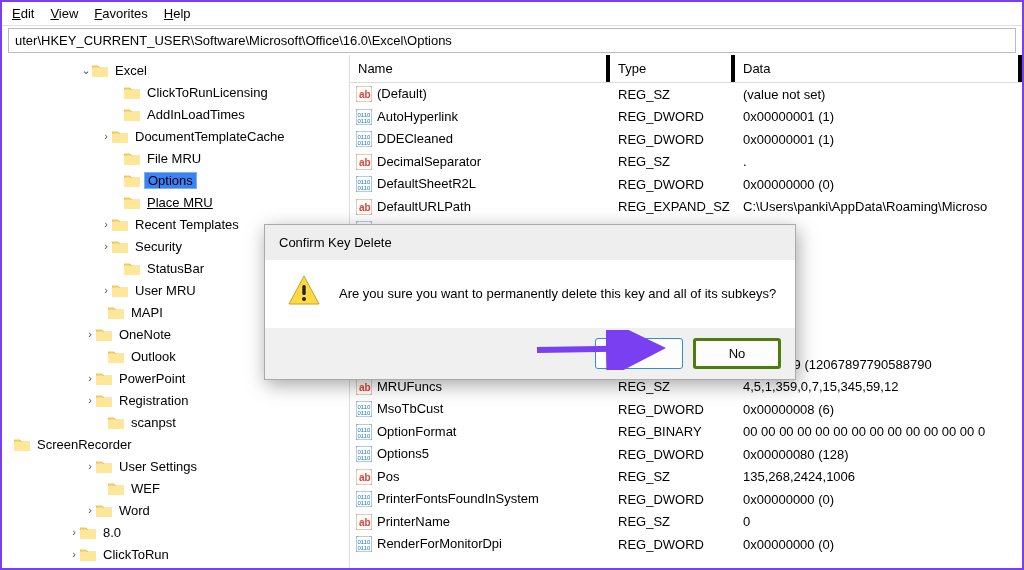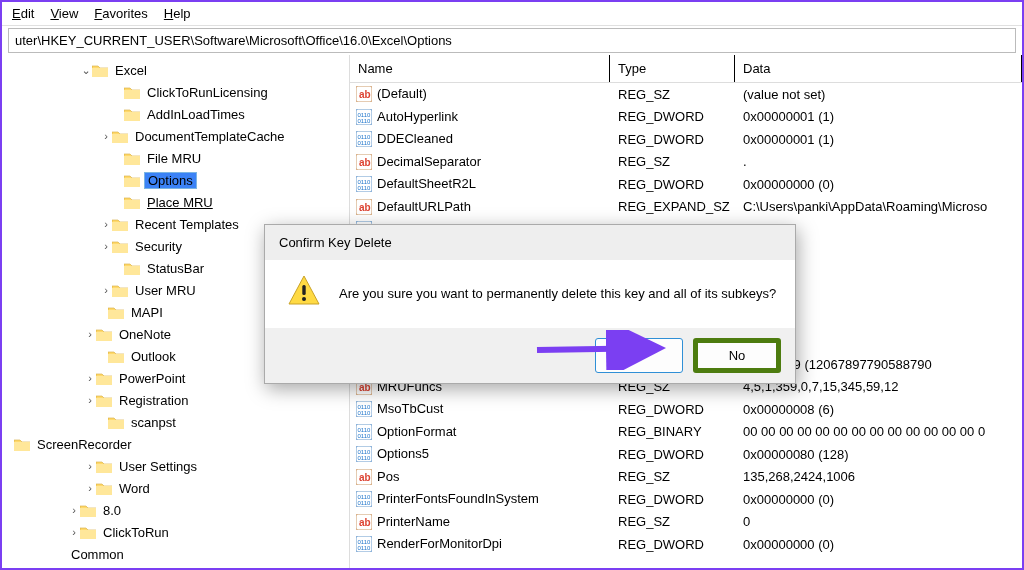--- a/index.html
+++ b/index.html
@@ -11,34 +11,34 @@
 .main { display: flex; height: calc(100% - 52px); }
 .tree { width: 348px; overflow: hidden; border-right: 1px solid #ddd; padding-top: 4px; }
 .tree-row { display: flex; align-items: center; height: 22px; white-space: nowrap; padding-left: 0; }
 .tree-row .chev { width: 12px; display: inline-block; text-align: center; color: #555; font-size: 11px; }
 .tree-row.selected .label-box { background: #3b82f6; border: 1px solid #7bb4e3; padding: 0 3px; }
 .label-box { padding: 0 3px; }
 .folder-icon { width: 16px; height: 13px; margin-right: 4px; display: inline-block; }
 .folder-icon svg { display: block; }
 .values { flex: 1; overflow: hidden; }
 .vals-header { display: flex; border-bottom: 1px solid #ddd; }
-.vals-header div { padding: 6px 8px; border-right: 1px solid #000000; font-weight: normal; }
+.vals-header div { padding: 6px 8px; border-right: 4px solid #000000; font-weight: normal; }
 .col-name { width: 260px; }
 .col-type { width: 125px; }
 .col-data { flex: 1; }
 .val-row { display: flex; align-items: center; height: 22.5px; }
 .val-row .col-name { display: flex; padding-left: 6px; }
 .val-row .col-type, .val-row .col-data { padding-left: 8px; white-space: nowrap; overflow: hidden; text-overflow: clip; }
 .val-icon { width: 16px; height: 16px; margin-right: 5px; flex-shrink: 0; }
 .dialog { position: absolute; left: 262px; top: 222px; width: 532px; background: #f3f3f3; border: 1px solid #aaa; box-shadow: 2px 5px 18px rgba(0,0,0,0.35); }
 .dialog-title { padding: 10px 14px; font-size: 13px; background: #eee; }
 .dialog-body { display: flex; padding: 14px 18px 20px 22px; align-items: center; gap: 18px; background: #fff; }
 .dialog-msg { font-size: 13px; padding-top: 4px; }
 .dialog-buttons { display: flex; justify-content: flex-end; gap: 10px; padding: 10px 14px; background: #f0f0f0; }
-.dbtn { min-width: 88px; padding: 5px 0; text-align: center; border: 5px solid #4d7c0f; background: #fdfdfd; border-radius: 3px; }
+.dbtn { min-width: 88px; padding: 5px 0; text-align: center; border: 3px solid #4d7c0f; background: #fdfdfd; border-radius: 3px; }
 .dbtn.primary { border: 1.5px solid #2f8fd6; }
 .warn-icon { width: 34px; height: 34px; flex-shrink: 0; }
 .arrow { position: absolute; left: 530px; top: 328px; pointer-events: none; }
 </style>
 </head>
 <body>
 
 <svg width="0" height="0" style="position:absolute">
   <defs>
     <g id="folder-svg">
@@ -237,20 +237,29 @@
       </div>
       <div class="tree-row" style="padding-left: 82px;">
         <span class="chev">›</span>
         <span class="folder-icon">
           <svg width="16" height="13">
             <use href="#folder-svg"></use>
           </svg>
         </span>
         <span class="label-box">User Settings</span>
       </div>
+      <div class="tree-row" style="padding-left: 94px;">
+        <span class="chev"></span>
+        <span class="folder-icon">
+          <svg width="16" height="13">
+            <use href="#folder-svg"></use>
+          </svg>
+        </span>
+        <span class="label-box">WEF</span>
+      </div>
       <div class="tree-row" style="padding-left: 82px;">
         <span class="chev">›</span>
         <span class="folder-icon">
           <svg width="16" height="13">
             <use href="#folder-svg"></use>
           </svg>
         </span>
         <span class="label-box">Word</span>
       </div>
       <div class="tree-row" style="padding-left: 66px;">

